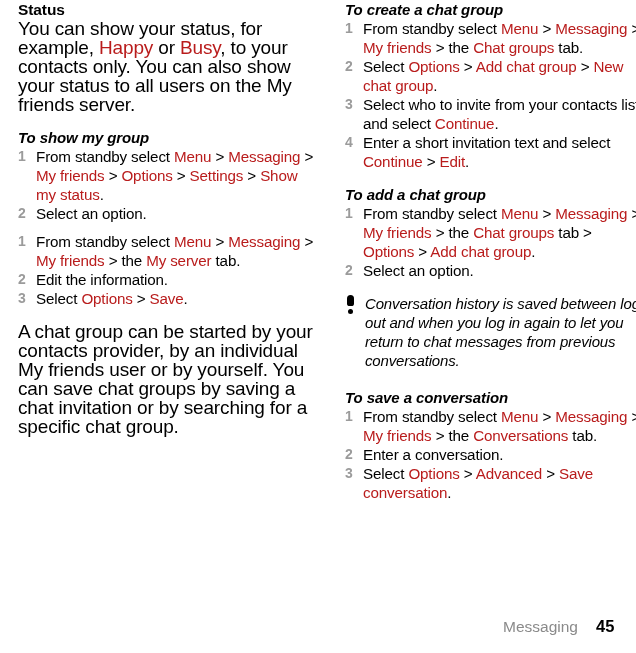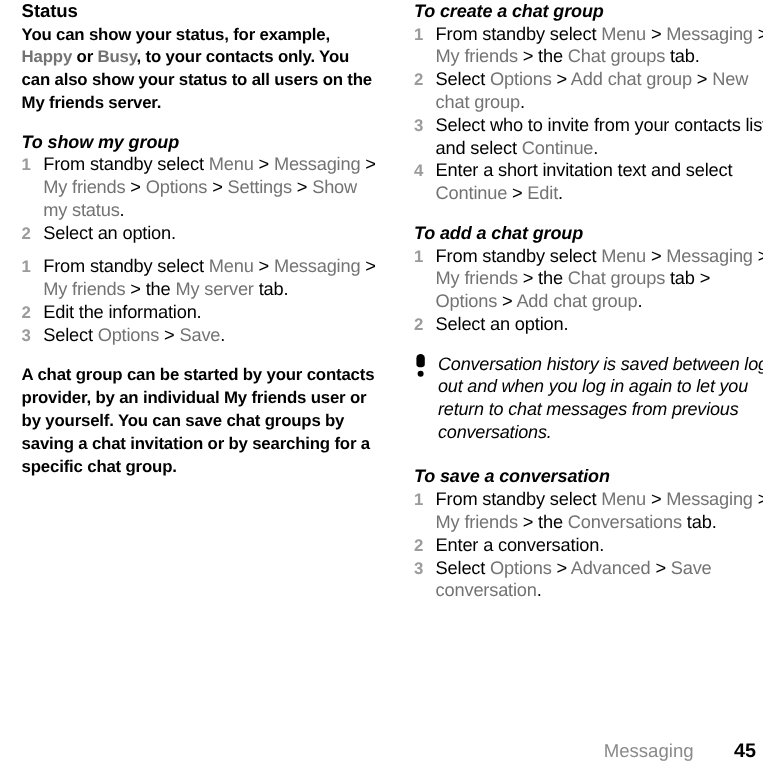--- a/index.html
+++ b/index.html
@@ -43,25 +43,24 @@
     font-size: 15px;
     font-weight: bold;
     font-style: italic;
     line-height: 19px;
     margin: 0;
     letter-spacing: -0.1px;
   }
 
   
   p.body {
-    font-size: 14px;
+    font-size: 19px;
     line-height: 19px;
     margin: 0;
     letter-spacing: -0.15px;
-    font-weight: bold;
   }
 
   
   ol.steps {
     margin: 0;
     padding: 0;
     list-style: none;
     counter-reset: stepnum;
   }
   ol.steps > li {
@@ -79,21 +78,21 @@
     top: 0;
     width: 12px;
     text-align: left;
     color: #9b9b9b;
     font-size: 14px;
     font-weight: bold;
     line-height: 19px;
   }
 
   
-  .ui { color: #737373; }
+  .ui { color: #b91c1c; }
   .sep { color: #000000; }
 
   
   .tip {
     position: relative;
     padding-left: 20px;
     font-size: 15px;
     font-style: italic;
     line-height: 19px;
     letter-spacing: -0.15px;
@@ -144,21 +143,21 @@
   .footer-chapter {
     color: #8a8a8a;
     font-size: 15.5px;
     letter-spacing: 0px;
   }
   .footer-page {
     color: #000000;
     font-size: 16.5px;
     font-weight: bold;
     width: 34px;
-    text-align: right;
+    text-align: left;
     margin-left: 18px;
   }
 </style>
 </head>
 <body>
 
 <div class="page">
 
   <div class="col col-left">
 

